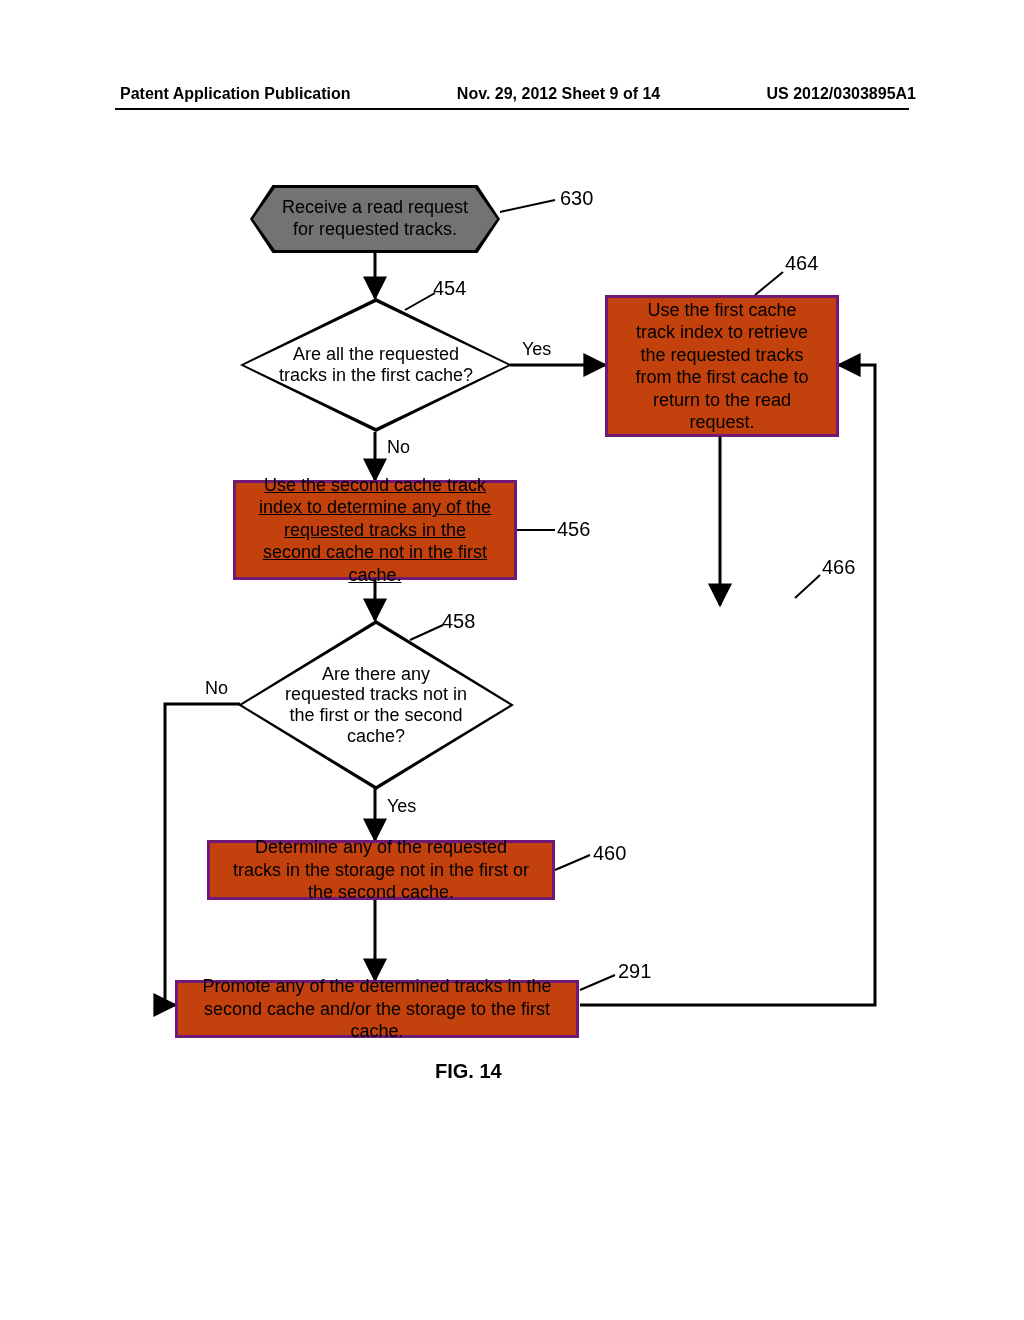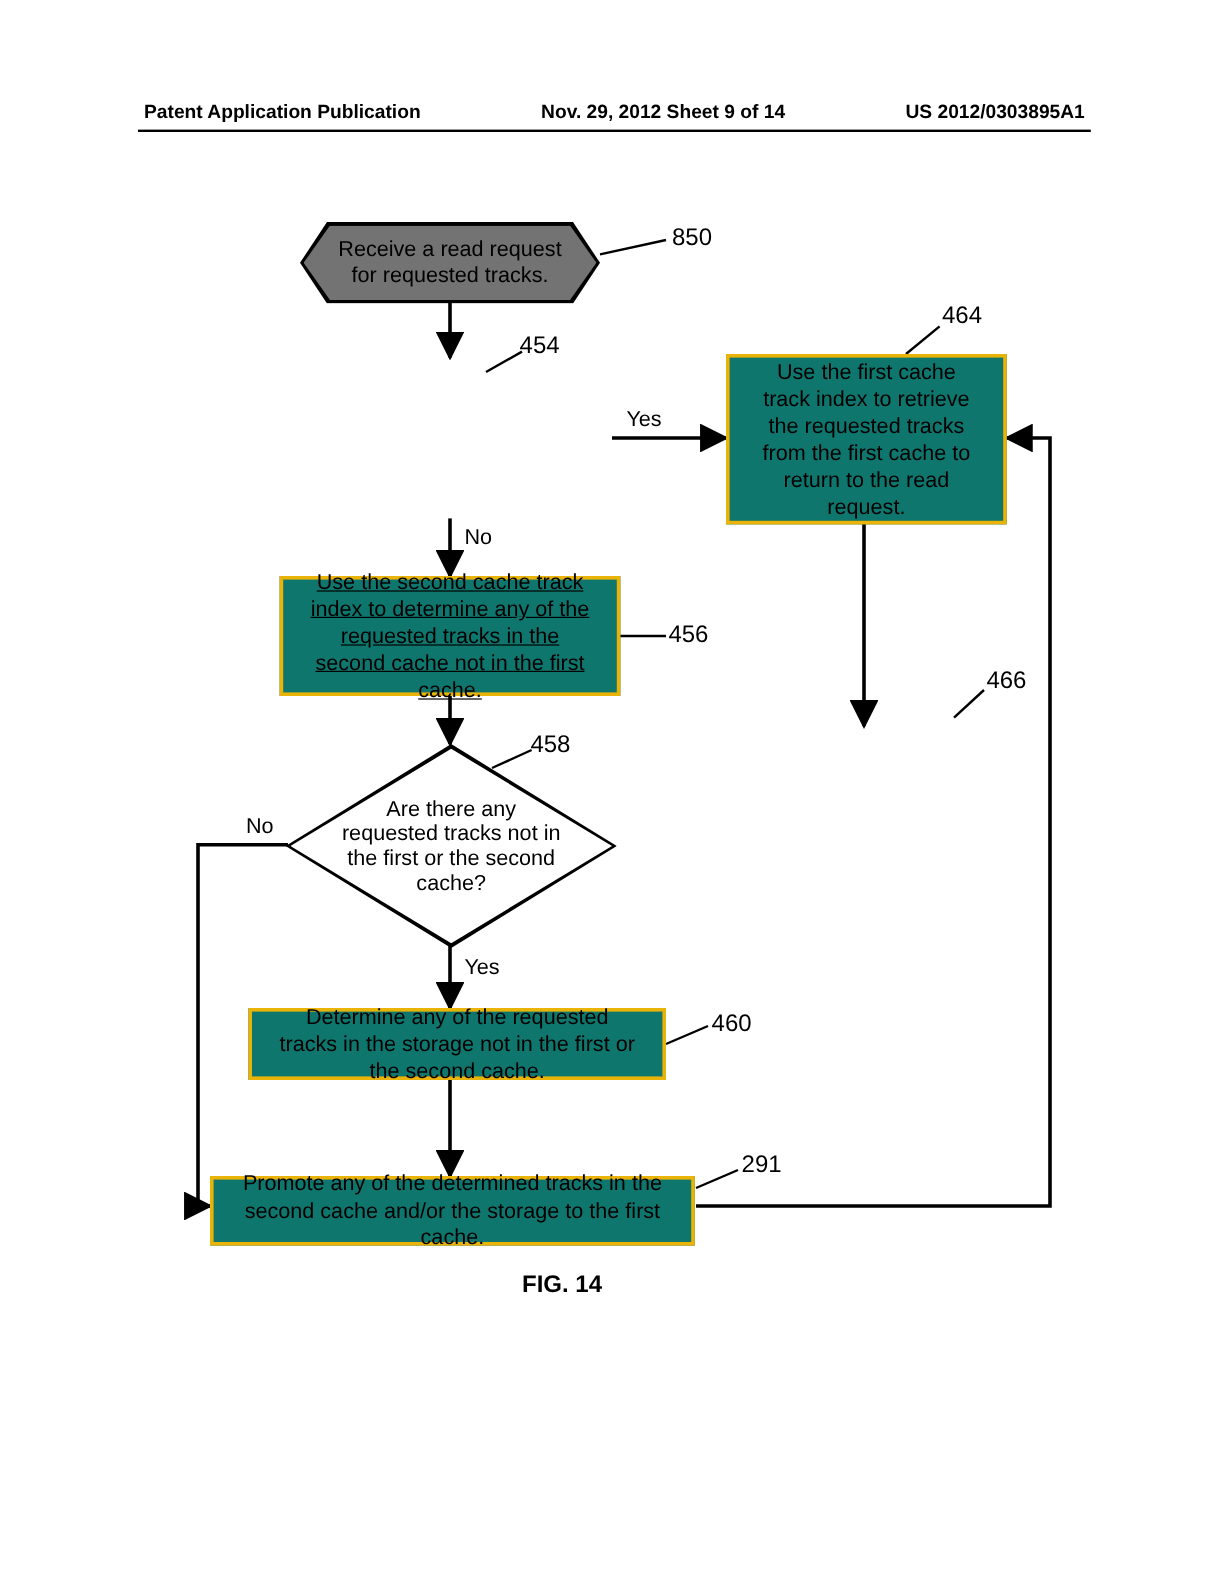--- a/index.html
+++ b/index.html
@@ -8,21 +8,21 @@
     height: 1320px;
     background: #fff;
     font-family: Arial, Helvetica, sans-serif;
     color: #000;
     position: relative;
   }
   .header {
     position: absolute;
     top: 85px;
     left: 120px;
-    right: 120px;
+    right: 108px;
     display: flex;
     justify-content: space-between;
     font-size: 16px;
     font-weight: bold;
     align-items: center;
   }
   .header-line {
     position: absolute;
     top: 108px;
     left: 115px;
@@ -31,22 +31,22 @@
   }
   .canvas {
     position: absolute;
     top: 180px;
     left: 115px;
     width: 790px;
     height: 970px;
   }
   .box {
     position: absolute;
-    border: 3px solid #eab308;
-    background: #0f766e;
+    border: 3px solid #701a75;
+    background: #c2410c;
     display: flex;
     align-items: center;
     justify-content: center;
     text-align: center;
     padding: 6px 22px;
     font-size: 18px;
     line-height: 1.25;
   }
   .terminator {
     position: absolute;
@@ -173,22 +173,27 @@
     <line x1="260" y1="720" x2="260" y2="800" stroke="#000" stroke-width="3" marker-end="url(#ah)"></line>
 
     <line x1="465" y1="810" x2="500" y2="795" stroke="#000" stroke-width="2"></line>
 
     <polyline points="465,825 760,825 760,185 724,185" fill="none" stroke="#000" stroke-width="3" marker-end="url(#ah)"></polyline>
   </svg>
 
   <div class="terminator hex" style="left:135px; top:5px; width:250px; height:68px;">
     <div class="inner">Receive a read request for requested tracks.</div>
   </div>
-  <div class="reflabel" style="left:445px; top:7px;">850</div>
-
+  <div class="reflabel" style="left:445px; top:7px;">630</div>
+
+  <div class="diamond" style="left:125px; top:118px; width:272px; height:134px;">
+    <div class="shape"></div>
+      <div class="shape-inner"></div>
+    <div class="txt">Are all the requested tracks in the first cache?</div>
+  </div>
   <div class="reflabel" style="left:318px; top:97px;">454</div>
   <div class="edgelabel" style="left:407px; top:159px;">Yes</div>
   <div class="edgelabel" style="left:272px; top:257px;">No</div>
 
   <div class="box" style="left:490px; top:115px; width:234px; height:142px;">
     <span>Use the first cache track index to retrieve the requested tracks from the first cache to return to the read request.</span>
   </div>
   <div class="reflabel" style="left:670px; top:72px;">464</div>
 
   <div class="box" style="left:118px; top:300px; width:284px; height:100px;text-decoration:underline;">

